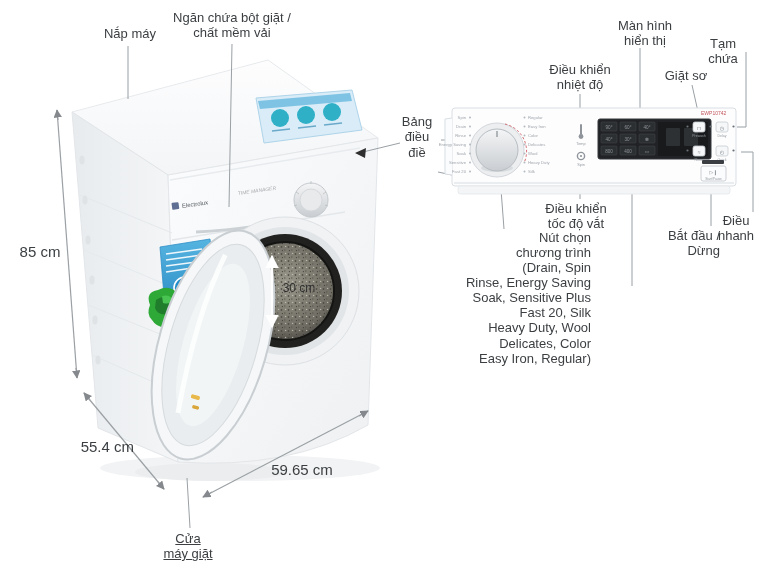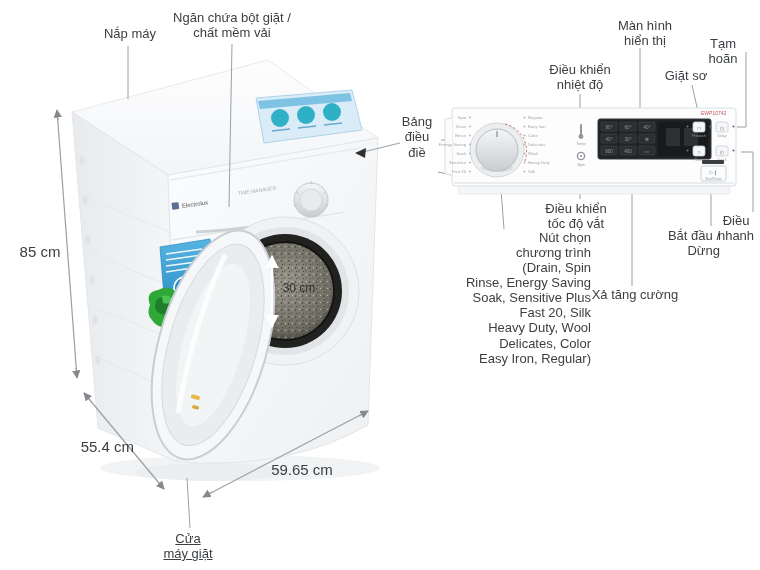--- a/index.html
+++ b/index.html
@@ -333,40 +333,39 @@
 
 <div class="callout" style="left:95px;top:26px;width:70px;">Nắp máy</div>
 <div class="callout" style="left:157px;top:10px;width:150px;">Ngăn chứa bột giặt /
 chất mềm vải</div>
 <div class="callout" style="left:392px;top:114px;width:50px;">Bảng
 điều
 điề</div>
 <div class="callout" style="left:595px;top:18px;width:100px;">Màn hình
 hiển thị</div>
 <div class="callout" style="left:695px;top:36px;width:56px;">Tạm
-hoãn</div>
+chứa</div>
 <div class="callout" style="left:656px;top:68px;width:60px;">Giặt sơ</div>
 <div class="callout" style="left:535px;top:62px;width:90px;">Điều khiển
 nhiệt độ</div>
 <div class="callout" style="left:528px;top:201px;width:96px;">Điều khiển
 tốc độ vắt</div>
 <div class="callout left prog" style="left:461px;top:230px;width:130px;">Nút chọn
 chương trình
 (Drain, Spin
 Rinse, Energy Saving
 Soak, Sensitive Plus
 Fast 20, Silk
 Heavy Duty, Wool
 Delicates, Color
 Easy Iron, Regular)</div>
 <div class="callout left" style="left:658px;top:228px;width:62px;">Bắt đầu /
 Dừng</div>
 <div class="callout" style="left:713px;top:213px;width:46px;">Điều
 nhanh</div>
-<div class="callout" style="left:578px;top:287px;width:114px;">Xả tăng cường</div>
 <div class="callout" style="left:143px;top:531px;width:90px;text-decoration:underline;">Cửa
 máy giặt</div>
 
 <div class="dim" style="left:18px;top:243px;width:44px;">85 cm</div>
 <div class="dim" style="left:70px;top:438px;width:64px;text-align:right;">55.4 cm</div>
 <div class="dim" style="left:262px;top:461px;width:80px;">59.65 cm</div>
 <div class="dim" style="left:277px;top:281px;width:44px;font-size:12px;color:#2f2f2f;">30 cm</div>
 
 </div>
 

